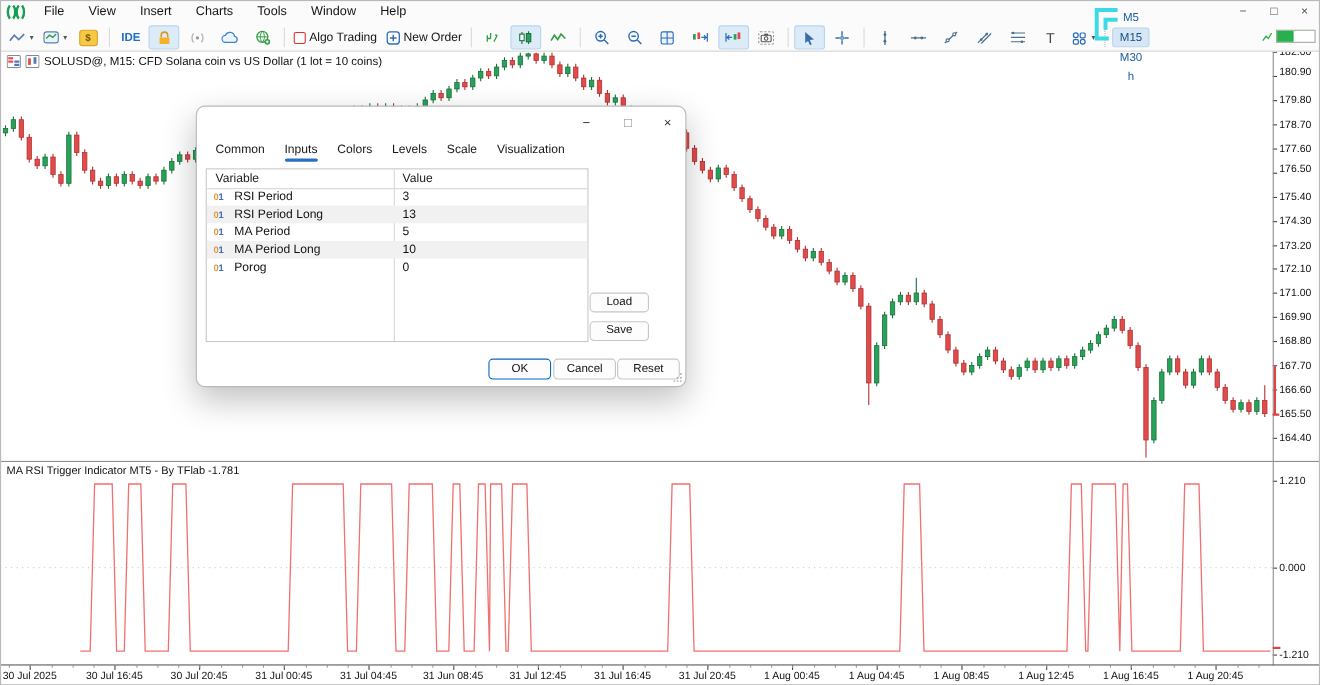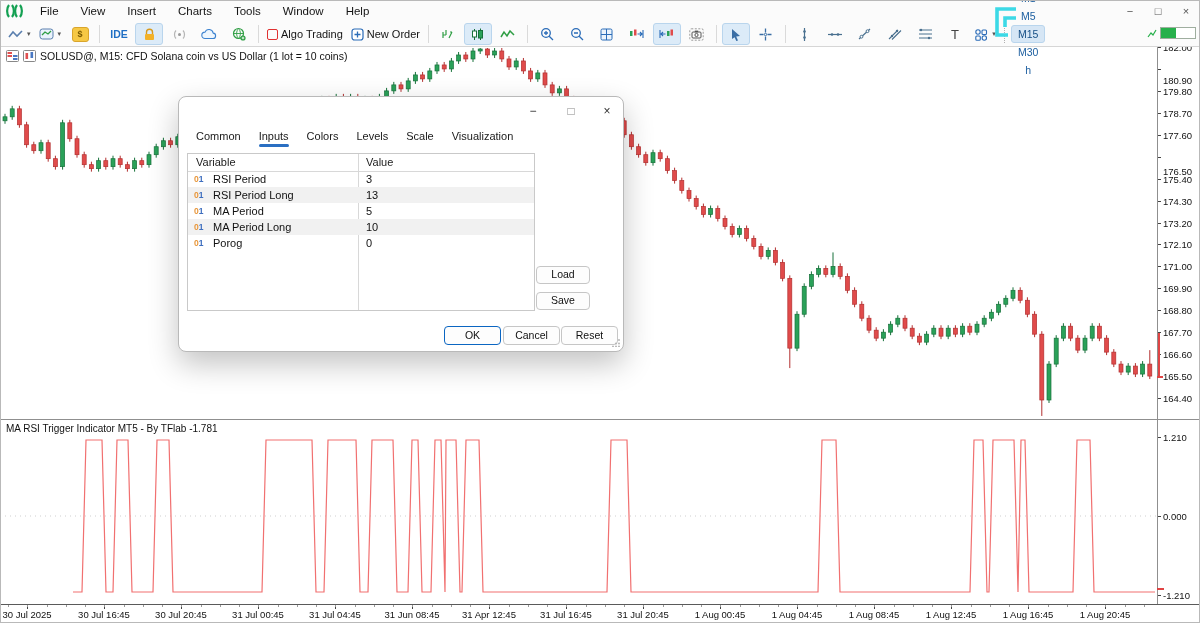--- a/index.html
+++ b/index.html
@@ -655,29 +655,29 @@
 <div class="sep1"></div>
 <div class="sep2"></div>
 <div class="cur-price-line"></div>
 <div class="cur-price-dash"></div>
 <div class="cur-ind-dash"></div>
 <div class="ind-label">MA RSI Trigger Indicator MT5 - By TFlab -1.781</div>
 
 <div id="price-axis">
     <div class="price-label" style="top: 42px;">182.00</div>
     <div class="tick-h" style="top: 47px;"></div>
-    <div class="price-label" style="top: 75px;">180.90</div>
+    <div class="price-label" style="top: 60px;">180.90</div>
     <div class="tick-h" style="top: 68.9375px;"></div>
     <div class="price-label" style="top: 85.875px;">179.80</div>
     <div class="tick-h" style="top: 90.875px;"></div>
     <div class="price-label" style="top: 107.812px;">178.70</div>
     <div class="tick-h" style="top: 112.812px;"></div>
     <div class="price-label" style="top: 129.75px;">177.60</div>
     <div class="tick-h" style="top: 134.75px;"></div>
-    <div class="price-label" style="top: 166px;">176.50</div>
+    <div class="price-label" style="top: 148px;">176.50</div>
     <div class="tick-h" style="top: 156.688px;"></div>
     <div class="price-label" style="top: 173.625px;">175.40</div>
     <div class="tick-h" style="top: 178.625px;"></div>
     <div class="price-label" style="top: 195.562px;">174.30</div>
     <div class="tick-h" style="top: 200.562px;"></div>
     <div class="price-label" style="top: 217.5px;">173.20</div>
     <div class="tick-h" style="top: 222.5px;"></div>
     <div class="price-label" style="top: 239.438px;">172.10</div>
     <div class="tick-h" style="top: 244.438px;"></div>
     <div class="price-label" style="top: 261.375px;">171.00</div>
@@ -709,21 +709,21 @@
     <div class="time-label" style="left: 62px;">30 Jul 16:45</div>
     <div class="tick-v" style="left: 104px;"></div>
     <div class="time-label" style="left: 139px;">30 Jul 20:45</div>
     <div class="tick-v" style="left: 181px;"></div>
     <div class="time-label" style="left: 216px;">31 Jul 00:45</div>
     <div class="tick-v" style="left: 258px;"></div>
     <div class="time-label" style="left: 293px;">31 Jul 04:45</div>
     <div class="tick-v" style="left: 335px;"></div>
     <div class="time-label" style="left: 370px;">31 Jun 08:45</div>
     <div class="tick-v" style="left: 412px;"></div>
-    <div class="time-label" style="left: 447px;">31 Apr 12:45</div>
+    <div class="time-label" style="left: 447px;">31 Jul 12:45</div>
     <div class="tick-v" style="left: 489px;"></div>
     <div class="time-label" style="left: 524px;">31 Jul 16:45</div>
     <div class="tick-v" style="left: 566px;"></div>
     <div class="time-label" style="left: 601px;">31 Jul 20:45</div>
     <div class="tick-v" style="left: 643px;"></div>
     <div class="time-label" style="left: 678px;">1 Aug 00:45</div>
     <div class="tick-v" style="left: 720px;"></div>
     <div class="time-label" style="left: 755px;">1 Aug 04:45</div>
     <div class="tick-v" style="left: 797px;"></div>
     <div class="time-label" style="left: 832px;">1 Aug 08:45</div>

